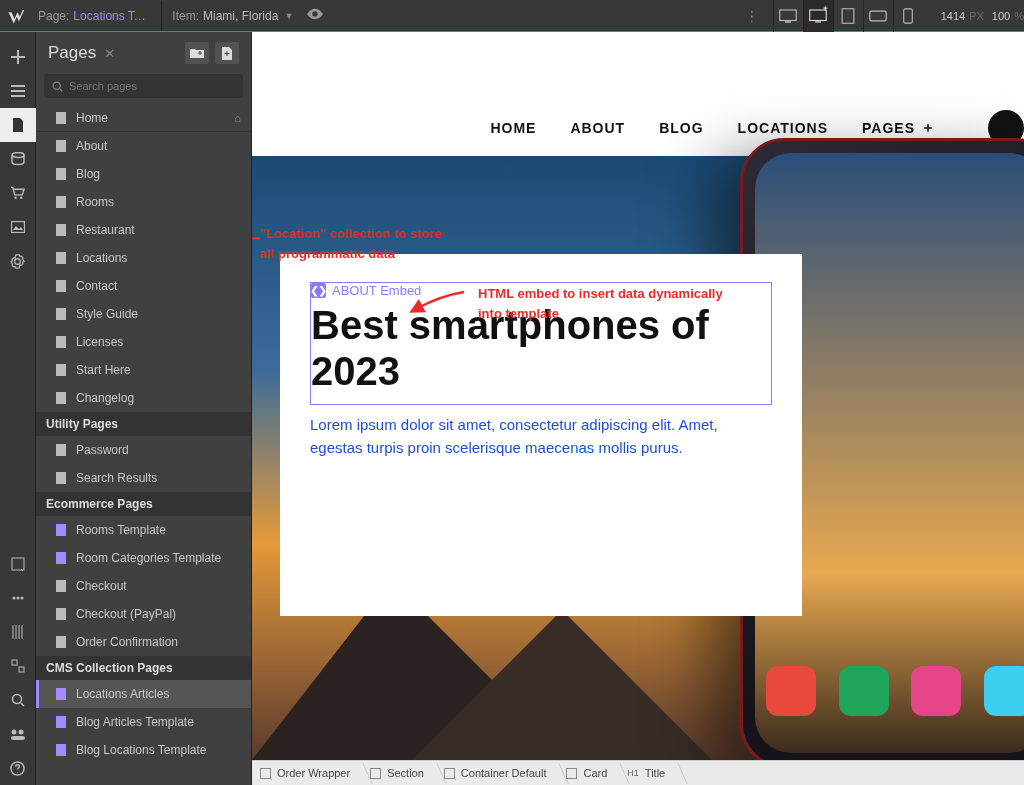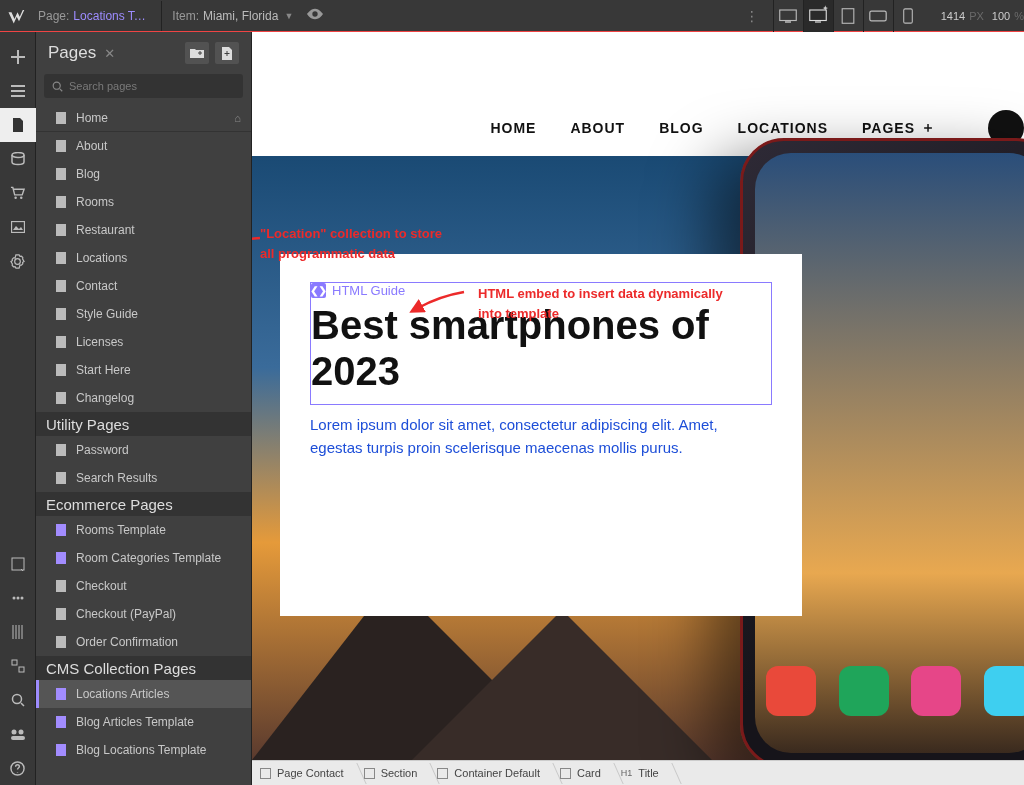--- a/index.html
+++ b/index.html
@@ -42,21 +42,21 @@
 .pages-head .sp { flex:1; }
 .pages-head .iconbtn { width:24px; height:22px; background:#525252; margin-left:6px; display:flex; align-items:center; justify-content:center; border-radius:2px; }
 .pages-head .iconbtn svg { fill:#ddd; }
 
 .search-row { padding:0 8px 6px; }
 .search-inner { background:#333; height:24px; border-radius:3px; display:flex; align-items:center; padding:0 8px; }
 .search-inner svg { fill:#888; margin-right:6px; }
 .search-inner span { color:#7a7a7a; font-size:11px; }
 
 .tree { flex:1; overflow:auto; }
-.sect-head { background:#333; color:#ddd; font-size:15px; font-weight:400; height:24px; display:flex; align-items:center; padding:0 10px; }
+.sect-head { background:#333; color:#ddd; font-size:12px; font-weight:700; height:24px; display:flex; align-items:center; padding:0 10px; }
 .page-item { height:28px; display:flex; align-items:center; padding-left:20px; font-size:12px; color:#c8c8c8; position:relative; cursor:pointer; }
 .page-item.htop { border-bottom:1px solid #333; }
 .page-item .picon { width:10px; height:12px; background:#bbb; margin-right:10px; }
 .page-item.purple .picon { background:#a28cff; }
 .page-item.selected { background:#555; }
 .page-item.selected::before { content:""; position:absolute; left:0; top:0; bottom:0; width:3px; background:#9d8cff; }
 .page-item .homei { position:absolute; right:10px; color:#888; font-size:11px; }
 
 
 .canvas { position:absolute; top:32px; left:252px; right:0; bottom:25px; background:#2e2e2e; overflow:hidden; }
@@ -397,21 +397,21 @@
               <div class="aicon a4"></div>
           </div>
         </div>
       </div>
     </div>
 
     <div class="card">
       <div class="embed-wrap">
         <div class="embed-label">
             <span class="cbox">❮❯</span>
-            <span>HTML Guide</span>
+            <span>ABOUT Embed</span>
           </div>
         <h1>Best smartphones of 2023</h1>
       </div>
       <p>Lorem ipsum dolor sit amet, consectetur adipiscing elit. Amet, egestas turpis proin scelerisque maecenas mollis purus.</p>
     </div>
 
     <div class="anno anno1">
       <div>"Location" collection to store</div>
       <div>all programmatic data</div>
     </div>
@@ -438,21 +438,21 @@
           </defs>
           <path d="M52 6 Q28 10 6 22" stroke="#ec2a2a" stroke-width="2.5" fill="none" marker-end="url(#ah2)"></path>
         </svg>
     </div>
   </div>
 </div>
 
 <div class="bcrumb">
   <div class="bch">
       <div class="bicn"></div>
-      <span>Page Contact</span>
+      <span>Order Wrapper</span>
     </div>
   <div class="bch">
       <div class="bicn"></div>
       <span>Section</span>
     </div>
   <div class="bch">
       <div class="bicn"></div>
       <span>Container Default</span>
     </div>
   <div class="bch">

